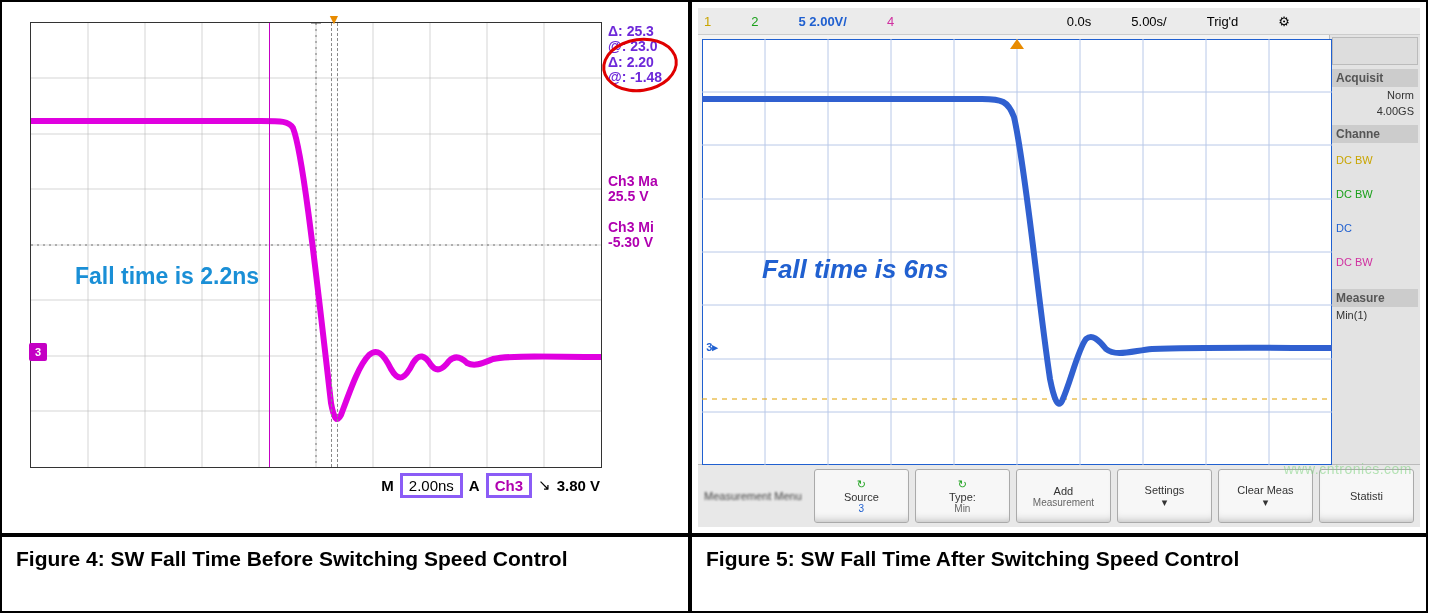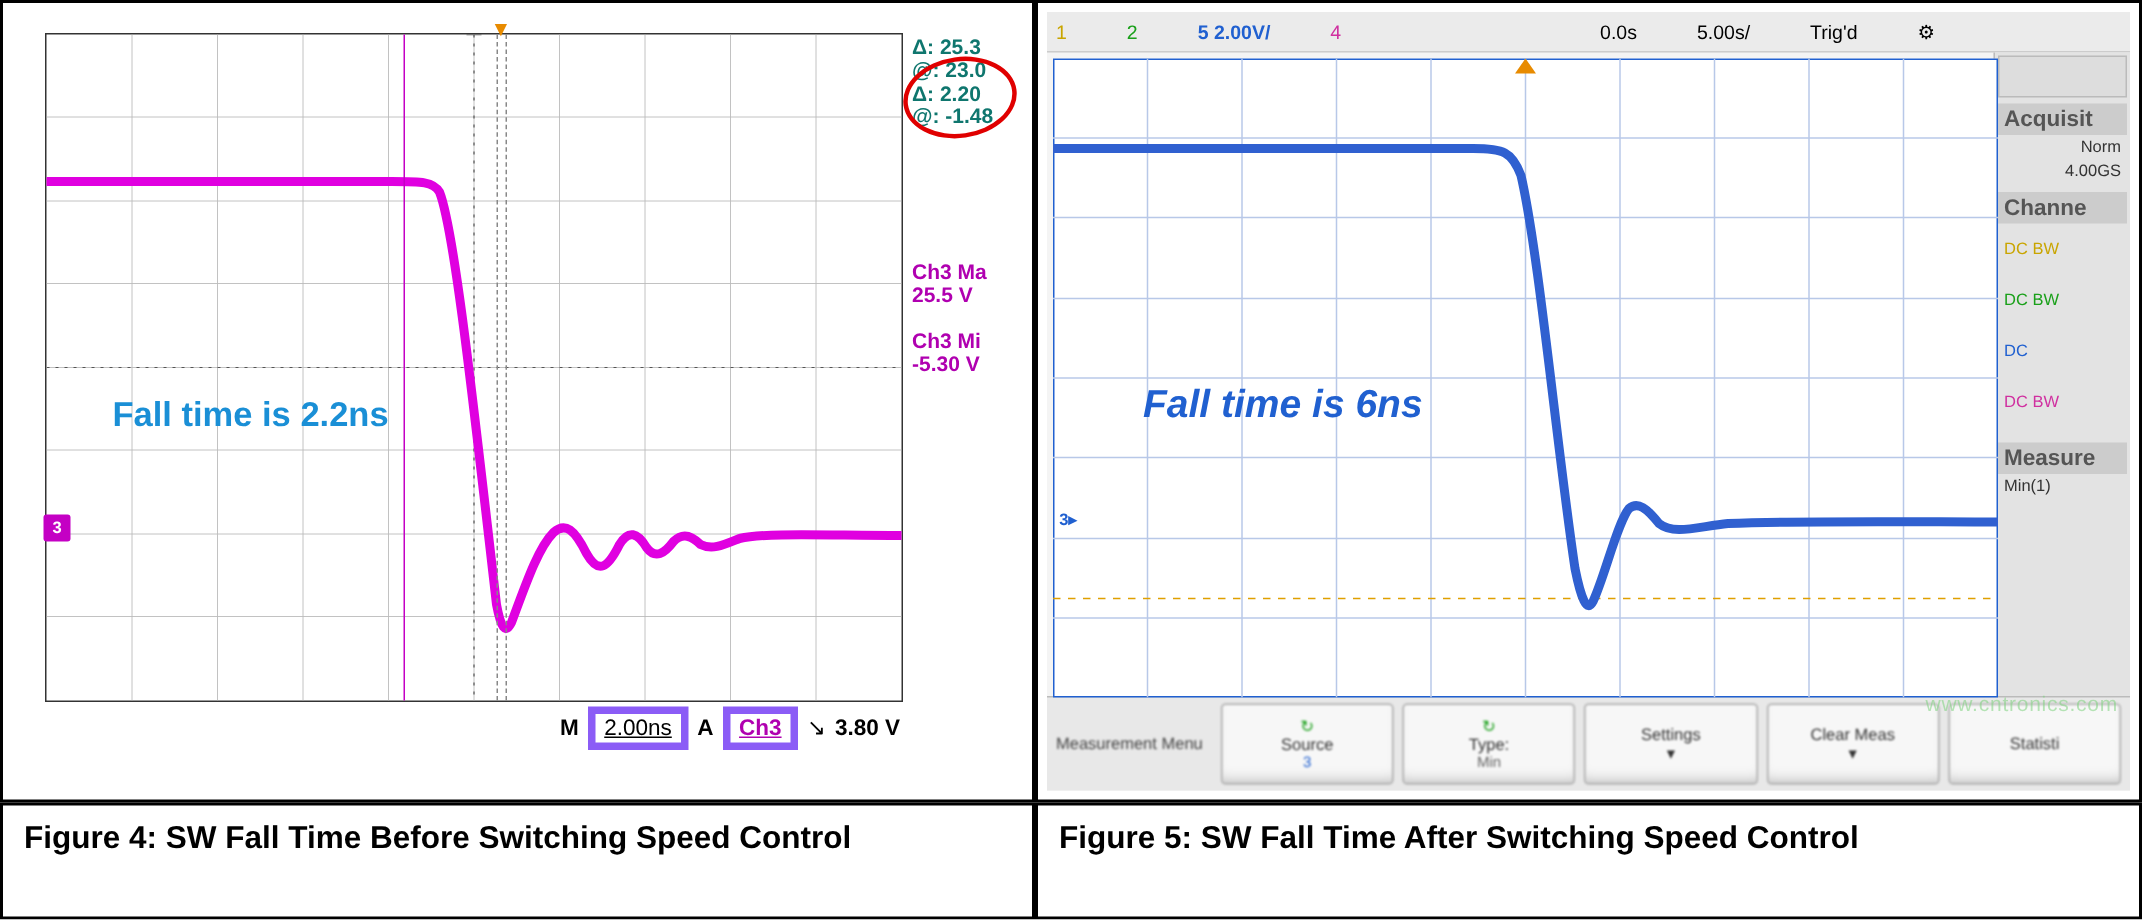--- a/index.html
+++ b/index.html
@@ -56,26 +56,26 @@
   }
   .tek-ann {
     position:absolute; left:44px; top:240px;
     color:#1a8fd6; font-weight:bold; font-size:23px;
   }
   .tek-bottom {
     position:absolute; left:10px; top:456px; width:570px; height:26px;
     font-size:15px; display:flex; align-items:center; gap:6px;
   }
   .tek-bottom .lbl { font-weight:bold; }
-  .tek-bottom .box { border:5px solid #8b5cf6; padding:1px 6px;text-decoration:underline; }
+  .tek-bottom .box { border:3px solid #8b5cf6; padding:1px 6px; }
   .tek-side {
     position:absolute; left:588px; top:8px; width:70px;
     font-size:14px; line-height:1.1;
   }
-  .tek-side .cursor-block { color:#0f766e; font-weight:bold; margin-bottom:88px;}
+  .tek-side .cursor-block { color:#6d28d9; font-weight:bold; margin-bottom:88px;}
   .tek-side .red-oval {
     position:absolute; left:-6px; top:14px; width:70px; height:48px;
     border:3px solid #e00000; border-radius:50%;
     transform:rotate(-8deg);
   }
   .tek-side .ch3 { color:#b000b0; font-weight:bold; margin-top:64px;}
   
   .agil {
     position:absolute; left:6px; top:6px; right:6px; bottom:6px;
     display:flex; flex-direction:column;
@@ -101,21 +101,21 @@
     color:#2060d0; font-weight:bold;
   }
   .agil-ann {
     position:absolute; left:60px; top:215px;
     color:#2060d0; font-weight:bold; font-size:26px; font-style:italic;
   }
   .agil-side {
     width:86px; background:#e3e3e3; border-left:1px solid #bbb;
     font-size:11px; padding:2px;
   }
-  .agil-side .hdr{background:#ccc;font-size:15px;padding:2px 4px;font-weight:bold;color:#555;}
+  .agil-side .hdr{background:#ccc;font-size:12px;padding:2px 4px;font-weight:bold;color:#555;}
   .agil-side .val{padding:2px 4px;text-align:right;color:#333;}
   .agil-side .bw{padding:11px 4px;font-size:11px;}
   .bw1{color:#c9a500;} .bw2{color:#1aa01a;} .bw3{color:#2060d0;} .bw4{color:#d030a0;}
   .agil-menu {
     height:54px; display:flex; gap:6px; padding:4px 6px; background:#e8e8e8;
     border-top:1px solid #bbb; align-items:stretch;
     font-size:11px;
   }
   .agil-menu .mlabel{font-size:11px;color:#444;padding-right:6px;align-self:center;filter:blur(0.8px);}
   .agil-menu .mbtn{
@@ -299,20 +299,24 @@
             <span style="color:#1aa01a;">↻</span>
             <span class="t">Source</span>
             <span class="s" style="color:#2060d0;">3</span>
           </div>
           <div class="mbtn">
             <span style="color:#1aa01a;">↻</span>
             <span class="t">Type:</span>
             <span class="s">Min</span>
           </div>
           <div class="mbtn">
+            <span class="t">Add</span>
+            <span class="s">Measurement</span>
+          </div>
+          <div class="mbtn">
             <span class="t">Settings</span>
             <span class="arr">▾</span>
           </div>
           <div class="mbtn">
             <span class="t">Clear Meas</span>
             <span class="arr">▾</span>
           </div>
           <div class="mbtn">
             <span class="t">Statisti</span>
           </div>

